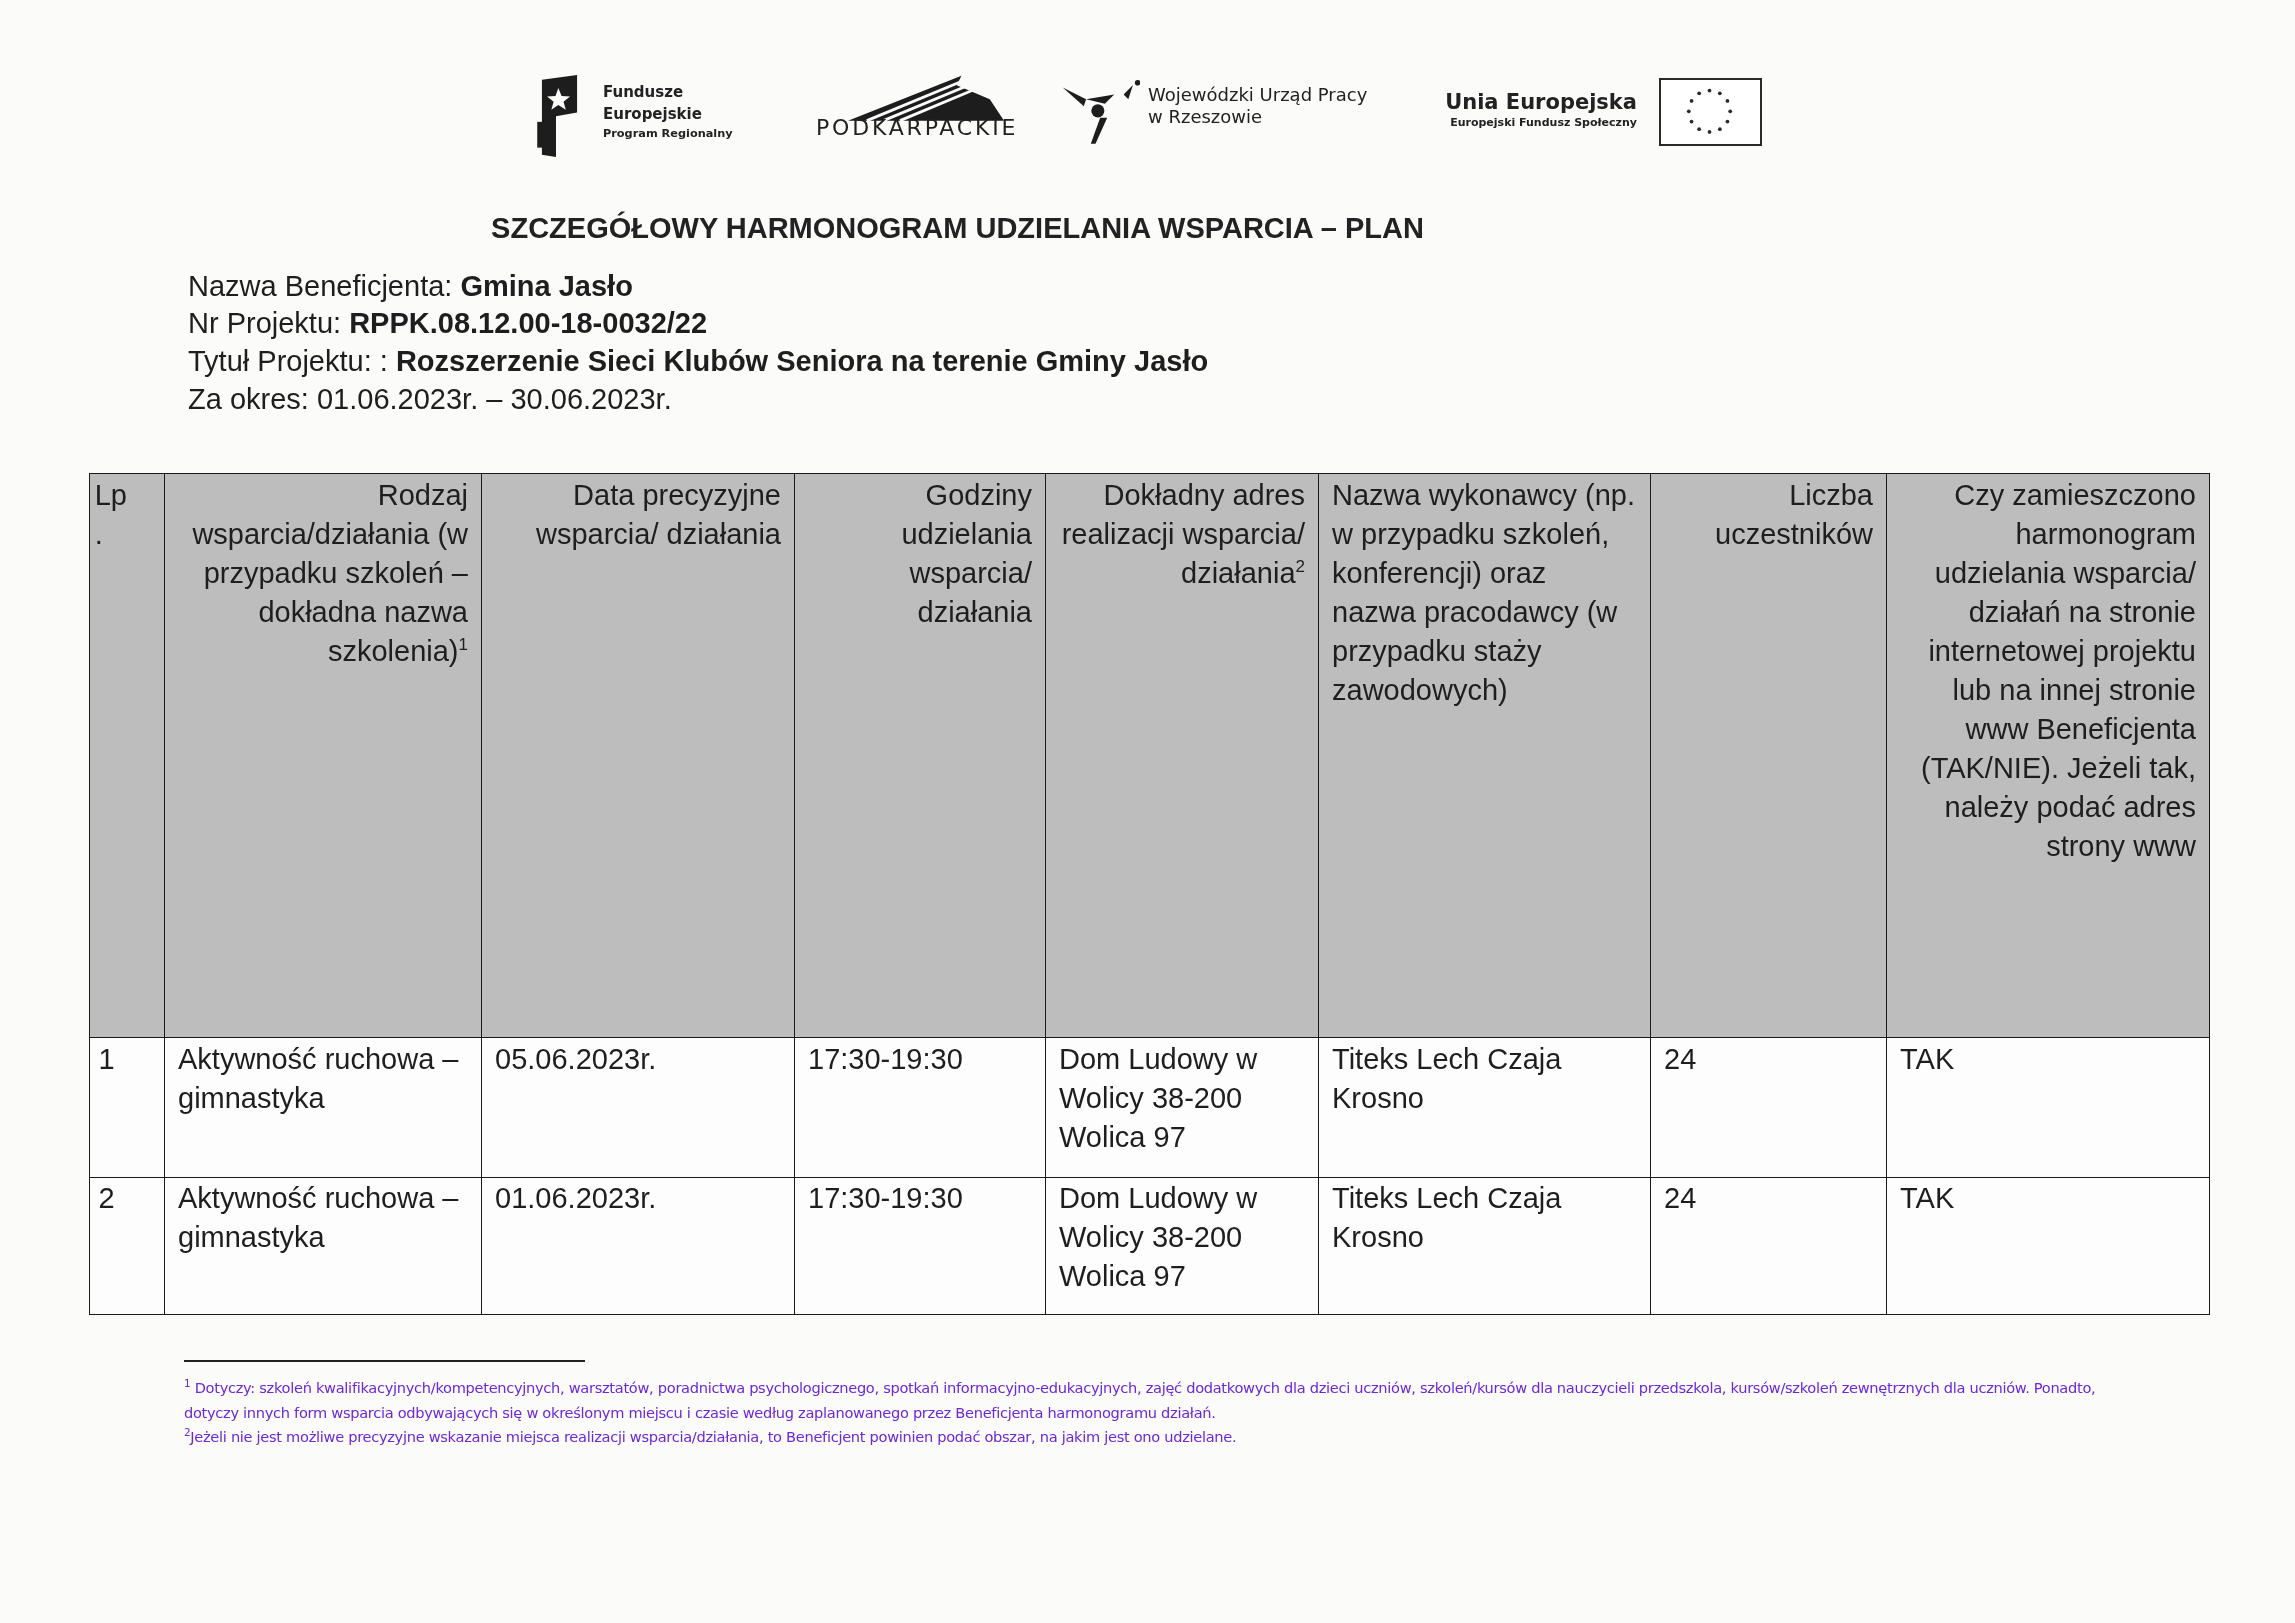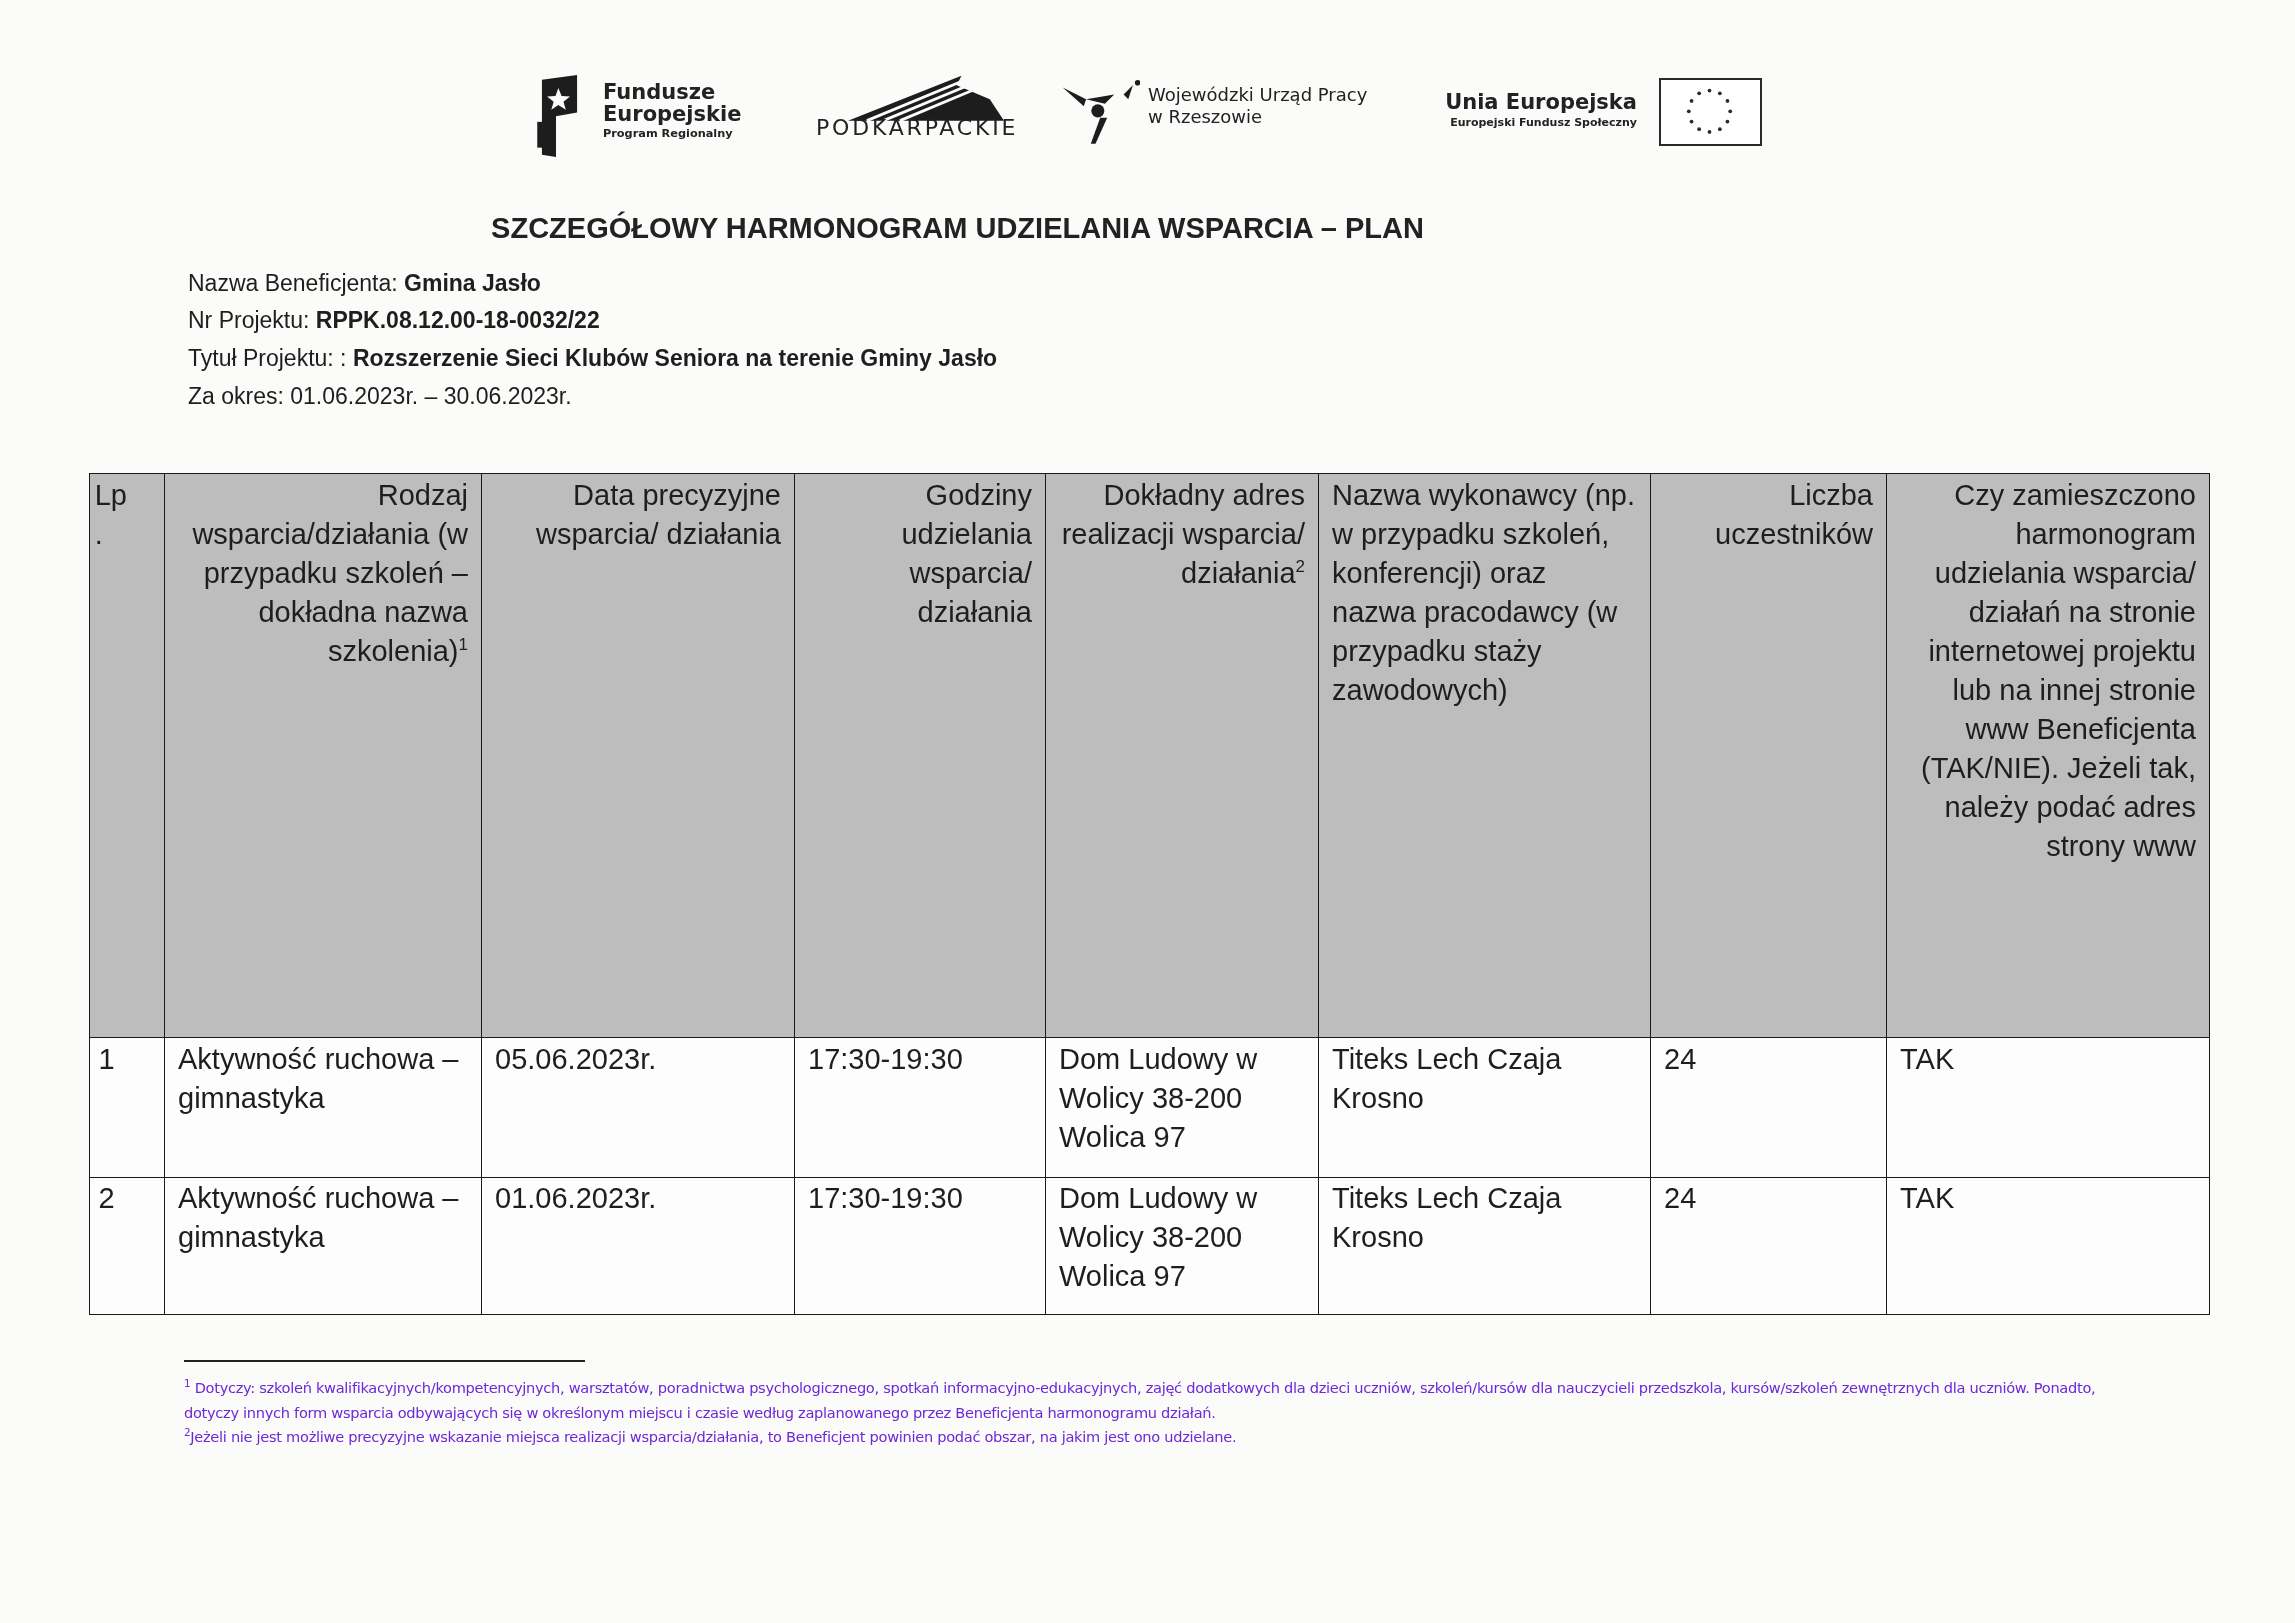--- a/index.html
+++ b/index.html
@@ -6,34 +6,34 @@
   body {
     width: 2295px; height: 1623px; position: relative; overflow: hidden;
     background: #fbfbfa; color: #1e1e1e;
     font-family: "Liberation Sans", sans-serif;
   }
   .abs { position: absolute; }
 
   
   .logo-fe-mark { left: 537px; top: 75px; width: 45px; height: 82px; }
   .logo-fe-text { left: 603px; top: 81px; font-family: "DejaVu Sans", sans-serif; font-weight: bold; color: #222; }
-  .logo-fe-text .l1, .logo-fe-text .l2 { font-size: 21px; line-height: 22px; display: block; }
+  .logo-fe-text .l1, .logo-fe-text .l2 { font-size: 15px; line-height: 22px; display: block; }
   .logo-fe-text .l3 { font-size: 11.3px; line-height: 17px; display: block; font-weight: bold; }
   .logo-pk-mark { left: 848px; top: 71px; width: 156px; height: 52px; }
   .logo-pk-text { left: 816px; top: 115px; font-size: 22px; letter-spacing: 2.8px; color: #222; font-family: "DejaVu Sans", sans-serif; }
   .logo-wup-mark { left: 1058px; top: 73px; width: 82px; height: 71px; }
   .logo-wup-text { left: 1148px; top: 84px; font-size: 18px; line-height: 22px; color: #222; font-family: "DejaVu Sans", sans-serif; }
   .logo-ue-text { left: 1418px; top: 90px; text-align: right; width: 219px; font-family: "DejaVu Sans", sans-serif; color: #222; }
   .logo-ue-text .l1 { display: block; font-size: 21px; font-weight: bold; line-height: 24.5px; }
   .logo-ue-text .l2 { display: block; font-size: 11px; font-weight: bold; line-height: 16px; }
   .logo-ue-flag { left: 1659px; top: 78px; width: 103px; height: 68px; border: 2.8px solid #2a2a2a; box-sizing: border-box; background: #fff; }
 
   
   .doc-title { left: 0; width: 1915px; top: 212px; text-align: center; font-size: 29px; font-weight: bold; color: #222; }
-  .info { left: 188px; font-size: 23px; color: #1e1e1e; white-space: nowrap; }
+  .info { left: 188px; font-size: 29px; color: #1e1e1e; white-space: nowrap; }
   .info b { font-weight: bold; }
 
   
   .tbl { left: 89px; top: 473px; border-collapse: collapse; table-layout: fixed; }
   .tbl td, .tbl th { border: 1.9px solid #1a1a1a; vertical-align: top; font-size: 29px; line-height: 39px; font-weight: normal; padding: 1.9px 13px 0 13px; }
   .tbl thead th { background: #bdbdbd; height: 559px; text-align: right; }
   .tbl thead th.left { text-align: left; }
   .tbl thead th.lp { padding: 1.9px 4.7px; }
   .tbl tbody td { background: #fdfdfd; text-align: left; }
   .tbl tbody tr.r1 td { height: 135px; }

